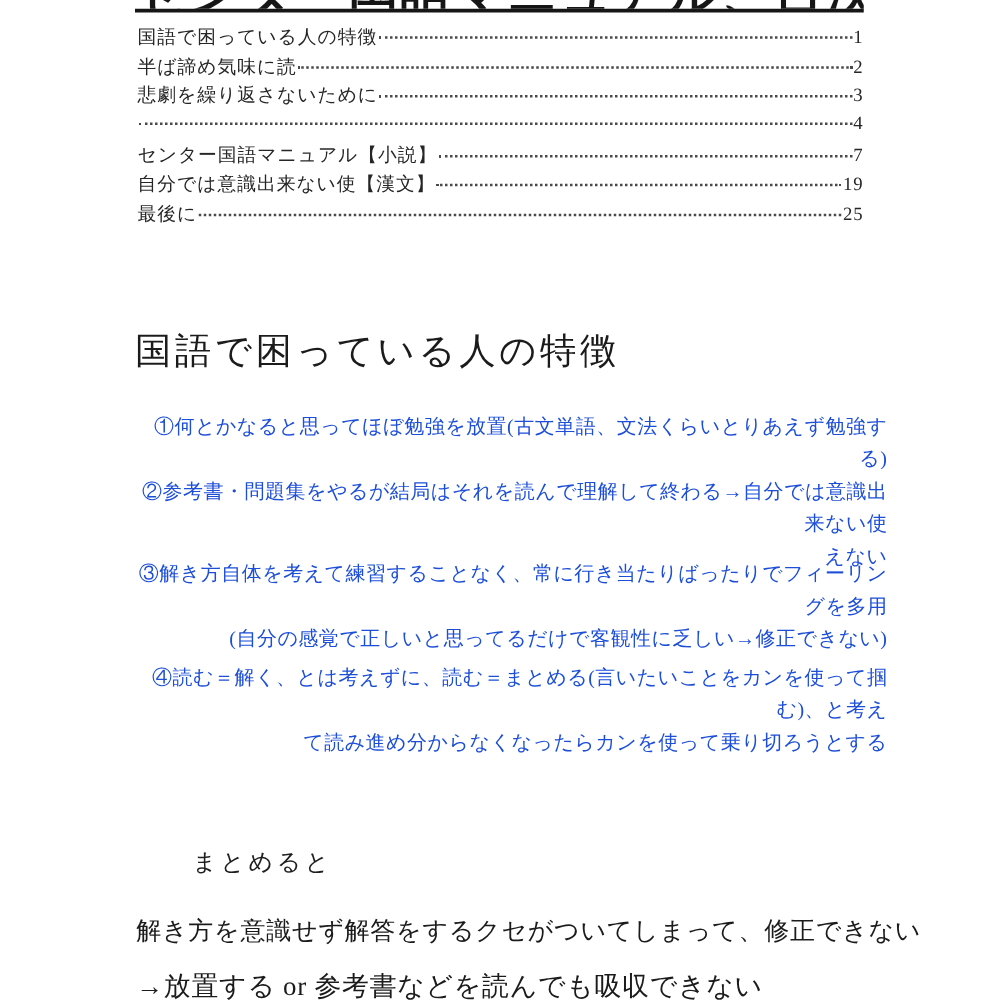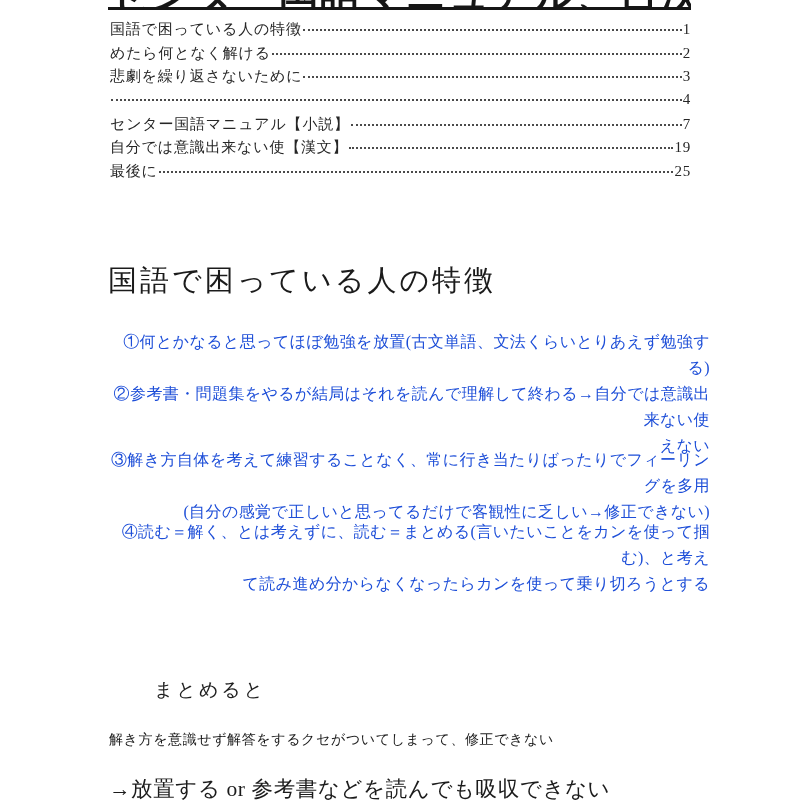--- a/index.html
+++ b/index.html
@@ -71,37 +71,37 @@
     width: 600px;
     font-size: 16px;
     line-height: 26px;
     letter-spacing: 0.4px;
     white-space: pre-line;
     color: #1d4ed8;
   }
   .para-1 { top: 329px; }
   .para-2 { top: 381px; }
   .para-3 { top: 447px; }
-  .para-4 { top: 519px; }
+  .para-4 { top: 530px; }
   .para-5 { top: 591px; }
 
   
   .summary-lead {
     position: absolute;
     left: 110px; top: 677px;
     font-size: 19px;
     letter-spacing: 3px;
     color: #1e1e1e;
     white-space: nowrap;
     margin-left: 44px;
   }
   .summary-line1 {
     position: absolute;
     left: 109px; top: 731px;
-    font-size: 14px;
+    font-size: 20px;
     letter-spacing: 0.6px;
     color: #1b1b1b;
     white-space: nowrap;
   }
   .summary-line2 {
     position: absolute;
     left: 109px; top: 774px;
     font-size: 21.5px;
     letter-spacing: 0.6px;
     color: #1b1b1b;
@@ -117,21 +117,21 @@
     <div class="title-text">センター国語マニュアル、目次</div>
   </div>
 
   <div class="toc">
     <div class="toc-row">
       <span class="toc-label">国語で困っている人の特徴</span>
       <span class="toc-dots"></span>
       <span class="toc-page">1</span>
     </div>
     <div class="toc-row">
-      <span class="toc-label">めたら何となく解ける</span>
+      <span class="toc-label">半ば諦め気味に読</span>
       <span class="toc-dots"></span>
       <span class="toc-page">2</span>
     </div>
     <div class="toc-row">
       <span class="toc-label">悲劇を繰り返さないために</span>
       <span class="toc-dots"></span>
       <span class="toc-page">3</span>
     </div>
     <div class="toc-row">
       <span class="toc-dots"></span>

